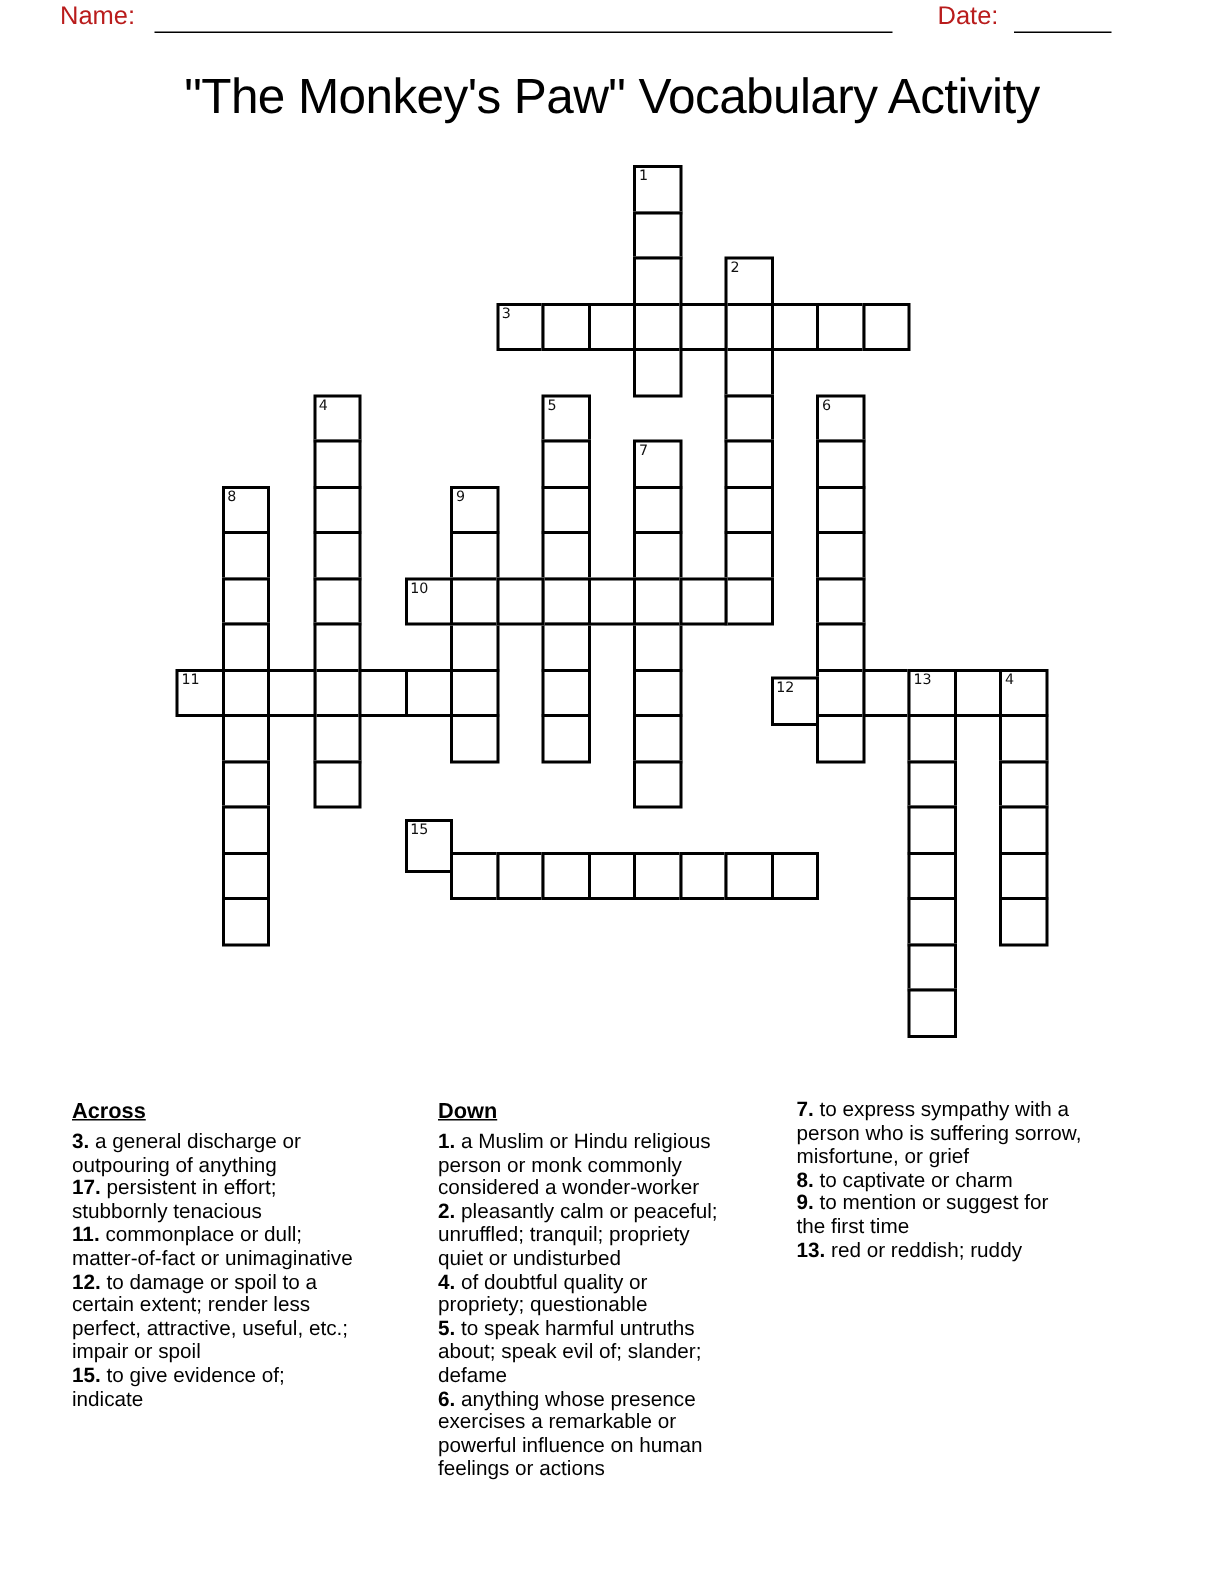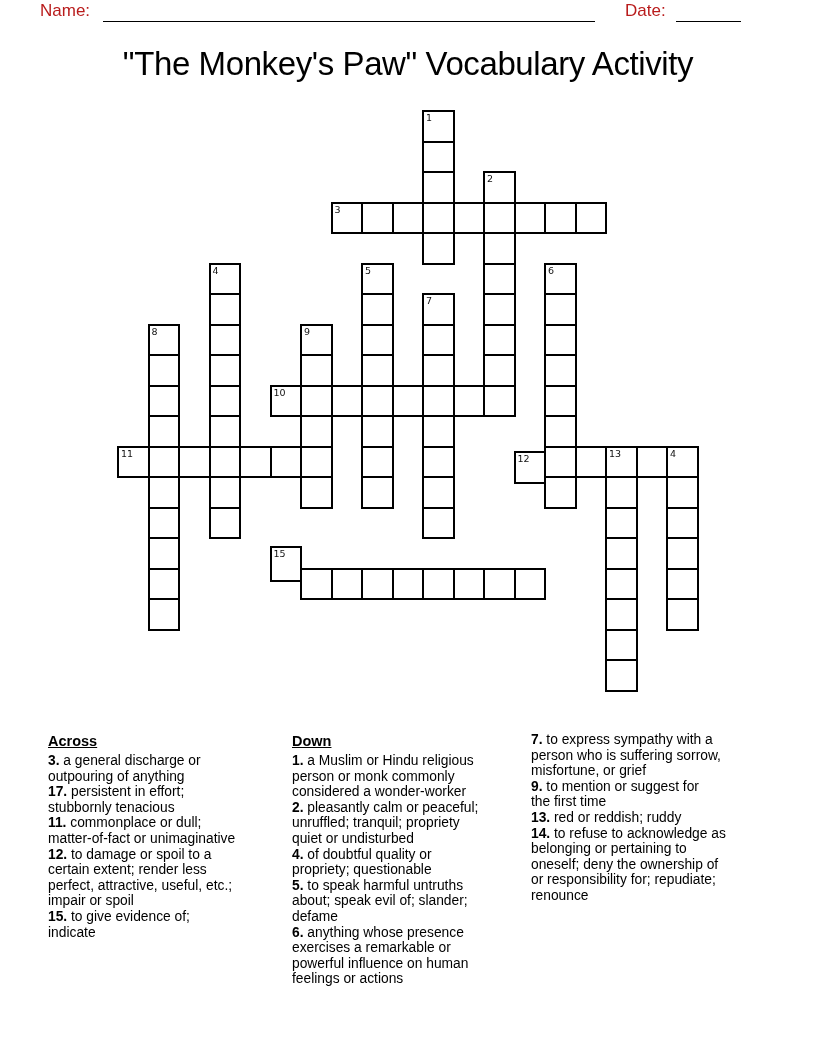--- a/index.html
+++ b/index.html
@@ -212,23 +212,19 @@
 defame</span></div>
       <div class="clue"><b>6.</b><span> anything whose presence
 exercises a remarkable or
 powerful influence on human
 feelings or actions</span></div>
     </div>
   <div class="clue-col" id="col-down2">
       <div class="clue"><b>7.</b><span> to express sympathy with a
 person who is suffering sorrow,
 misfortune, or grief</span></div>
+      <div class="clue"><b>8.</b><span> to captivate or charm</span></div>
       <div class="clue"><b>9.</b><span> to mention or suggest for
 the first time</span></div>
       <div class="clue"><b>13.</b><span> red or reddish; ruddy</span></div>
-      <div class="clue"><b>14.</b><span> to refuse to acknowledge as
-belonging or pertaining to
-oneself; deny the ownership of
-or responsibility for; repudiate;
-renounce</span></div>
     </div>
 
 </div>
 
 </body></html>

